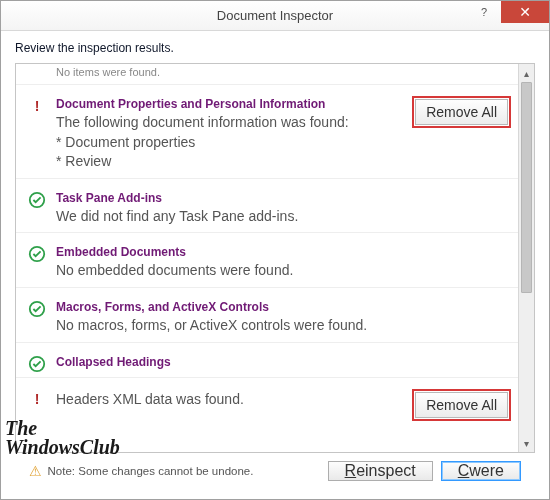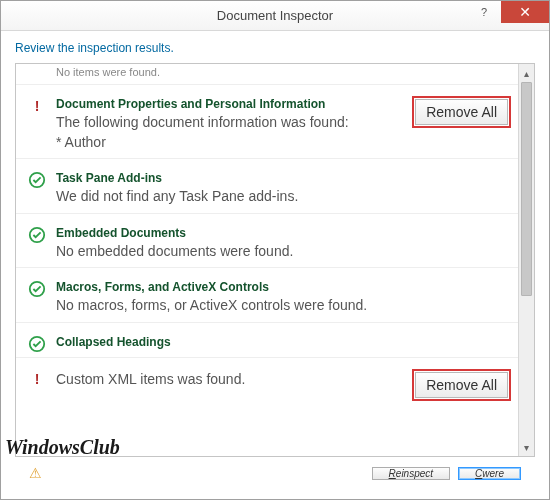--- a/index.html
+++ b/index.html
@@ -4,41 +4,41 @@
 <style>
   * { box-sizing: border-box; }
   html, body { margin: 0; padding: 0; font-family: "Segoe UI", Tahoma, sans-serif; font-size: 12px; color: #333; background: #fff; }
   .window { width: 550px; height: 500px; border: 1px solid #a0a0a0; display: flex; flex-direction: column; background: #fff; position:relative; }
   .titlebar { height: 30px; background: linear-gradient(#fff, #f4f4f4); border-bottom: 1px solid #d8d8d8; display: flex; align-items: center; position: relative; }
   .titlebar-title { flex: 1; text-align: center; font-size: 13px; color: #444; }
   .titlebar-btns { position: absolute; right: 0; top: 0; display: flex; }
   .tb-btn { width: 44px; height: 22px; display: flex; align-items: center; justify-content: center; font-size: 11px; color: #555; }
   .tb-btn.help { width: 34px; }
   .tb-btn.close { background: #c9473a; color: #fff; font-size: 14px; width: 48px; height:22px;}
-  .subheader { padding: 10px 14px 8px 14px; color: #0369a1; font-size: 12px; border-bottom: none; }
+  .subheader { padding: 10px 14px 8px 14px; color: #0f172a; font-size: 12px; border-bottom: none; }
   .content-wrap { flex: 1; display: flex; flex-direction: column; padding: 0 14px 6px 14px; overflow: hidden; }
   .results { flex: 1; border: 1px solid #c5c5c5; background: #fff; position: relative; display:flex; }
   .results-inner { flex:1; overflow: hidden; }
   .scrollbar { width: 16px; background: #efefef; display:flex; flex-direction:column; border-left:1px solid #d7d7d7;}
   .scroll-arrow { height: 18px; display:flex; align-items:center; justify-content:center; color:#666; font-size:10px; user-select:none;}
   .scroll-track { flex:1; position:relative; }
   .scroll-thumb { position:absolute; left:2px; right:2px; top:0; height:60%; background:#c8c8c8; border:1px solid #b5b5b5; border-radius:1px;}
   .section { padding: 12px 14px 6px 40px; position: relative; border-bottom: 1px solid #eee; }
   .section:last-child { border-bottom:none; }
   .cutoff-top { border-bottom:1px solid #eee; padding: 2px 28px 6px 40px; color:#888; font-size:11px;}
   .icon { position:absolute; left:12px; top:12px; width:18px; height:18px; display:flex; align-items:center; justify-content:center; }
   .icon.warn { color:#b02a2a; font-weight:bold; font-size:14px; }
   .icon.ok svg { width:18px; height:18px; }
-  .sec-title { font-weight:600; color:#14532d; margin-bottom:2px; font-size:12px; }
+  .sec-title { font-weight:600; color:#701a75; margin-bottom:2px; font-size:12px; }
   .sec-body { color:#555; font-size:14px; line-height:1.4; }
   .remove-btn { position:absolute; right:10px; top:14px; border:1px solid #b8b8b8; background:linear-gradient(#fefefe,#ececec); padding:4px 10px; font-size:14px; color:#333; outline:2px solid #d63838; outline-offset:1px;}
   .footer { padding: 8px 14px 12px 14px; display:flex; align-items:center; background:#fff;}
   .footer-note { flex:1; display:flex; align-items:center; gap:6px; color:#555; font-size:11.5px;}
   .warn-tri { color:#e0a030; font-size:14px; }
-  .dlg-btn { border:1px solid #adadad; background:linear-gradient(#fdfdfd,#e9e9e9); padding:0 16px; margin-left:8px; font-size:10px; color:#333;font-style:italic;}
+  .dlg-btn { border:1px solid #adadad; background:linear-gradient(#fdfdfd,#e9e9e9); padding:0 16px; margin-left:8px; font-size:16px; color:#333;}
   .dlg-btn.def { border:1px solid #3399ff; box-shadow:0 0 0 1px #8cc8ff inset;}
   .dlg-btn .ul { text-decoration: underline; }
   .watermark { position:absolute; left:4px; bottom:42px; font-family: Georgia, "Times New Roman", serif; font-style: italic; font-weight:600; color:#1a1a1a; font-size:20px; line-height:0.95; text-shadow:0 0 2px rgba(255,255,255,0.6); pointer-events:none;}
   .watermark .l2 { font-size:20px; }
 </style>
 </head>
 <body>
 
 <div class="window">
 
@@ -56,21 +56,22 @@
     <div class="results">
       <div class="results-inner">
 
         <div class="cutoff-top"><s style="text-decoration:none;">No items were found.</s></div>
 
         <div class="section">
           <div class="icon warn">!</div>
           <div class="sec-title">Document Properties and Personal Information</div>
           <div class="sec-body">
             <div>The following document information was found:</div>
-            <div>* Author</div>
+            <div>* Document properties</div>
+            <div>* Review</div>
           </div>
           <button class="remove-btn">Remove All</button>
         </div>
 
         <div class="section">
           <div class="icon ok">
             <svg viewBox="0 0 20 20">
                 <circle cx="10" cy="10" r="8" fill="none" stroke="#2fa04a" stroke-width="2"></circle>
                 <path d="M6 10 l2.5 2.5 L14 7" fill="none" stroke="#2fa04a" stroke-width="2"></path>
               </svg>
@@ -106,41 +107,43 @@
             <svg viewBox="0 0 20 20">
                 <circle cx="10" cy="10" r="8" fill="none" stroke="#2fa04a" stroke-width="2"></circle>
                 <path d="M6 10 l2.5 2.5 L14 7" fill="none" stroke="#2fa04a" stroke-width="2"></path>
               </svg>
           </div>
           <div class="sec-title">Collapsed Headings</div>
         </div>
 
         <div class="section">
           <div class="icon warn">!</div>
-          <div class="sec-body">Custom XML items was found.</div>
+          <div class="sec-body">Headers XML data was found.</div>
           <button class="remove-btn">Remove All</button>
         </div>
 
 
       </div>
       <div class="scrollbar">
         <div class="scroll-arrow">▴</div>
         <div class="scroll-track">
           <div class="scroll-thumb"></div>
         </div>
         <div class="scroll-arrow">▾</div>
       </div>
     </div>
 
     <div class="footer">
       <div class="footer-note">
         <span class="warn-tri">⚠</span>
+        <span>Note: Some changes cannot be undone.</span>
       </div>
       <button class="dlg-btn"><span class="ul">R</span><span>einspect</span></button>
       <button class="dlg-btn def"><span class="ul">C</span><span>were</span></button>
     </div>
   </div>
 
   <div class="watermark">
+    <div>The</div>
     <div class="l2">WindowsClub</div>
   </div>
 
 </div>
 
 </body></html>

